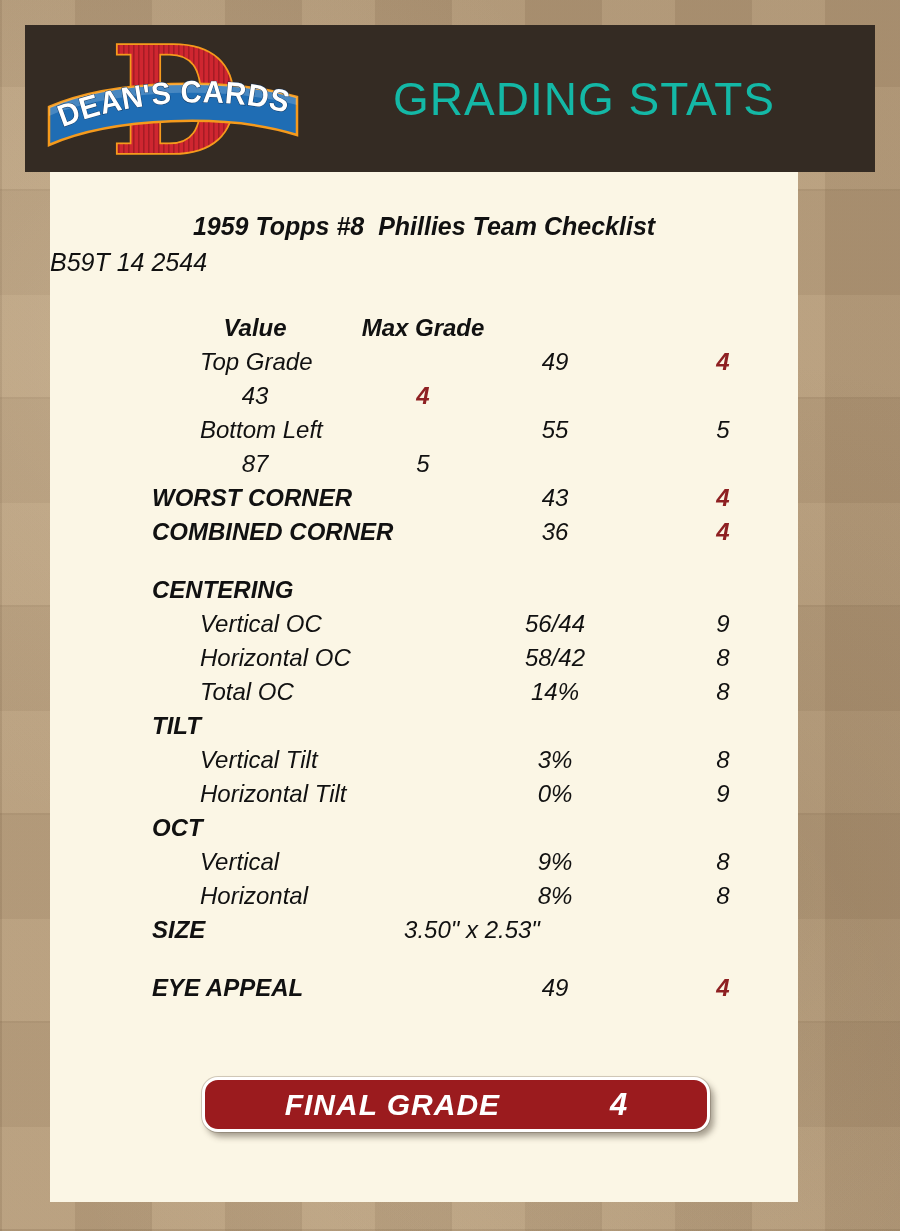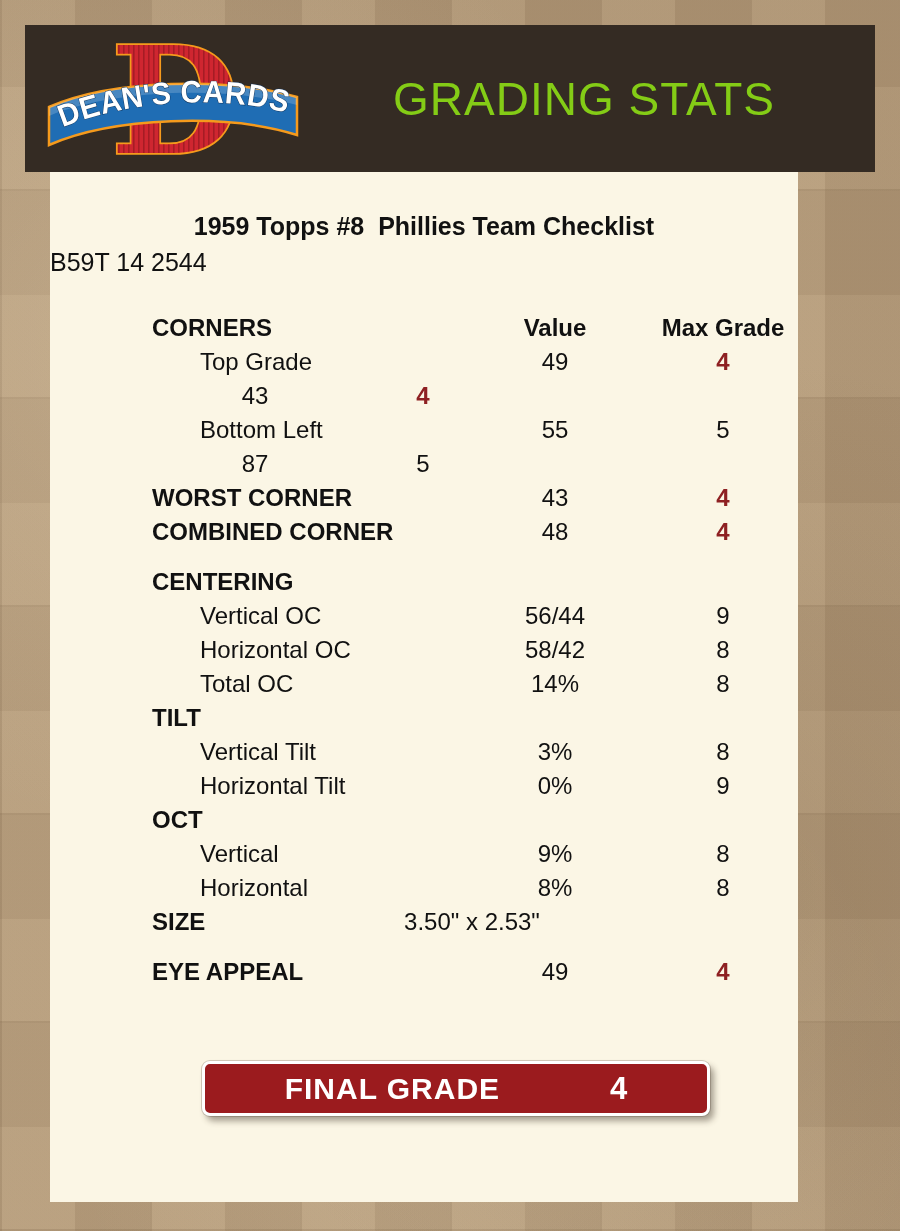--- a/index.html
+++ b/index.html
@@ -17,46 +17,46 @@
       repeating-linear-gradient(90deg, rgba(122,98,70,0.22) 0px, rgba(122,98,70,0.22) 2px, transparent 2px, transparent 150px),
       repeating-linear-gradient(90deg, rgba(250,236,206,0.07) 0 75px, rgba(88,68,48,0.07) 75px 150px),
       repeating-linear-gradient(0deg, rgba(250,236,206,0.05) 0 104px, rgba(88,68,48,0.06) 104px 208px);
   }
 
   
   .header-band{position:absolute;left:25px;top:25px;width:850px;height:147px;
     background:#342b23;display:flex;align-items:center;}
   .logo-wrap{width:260px;height:147px;flex:0 0 auto;margin-left:18px;position:relative;}
   .logo-wrap svg{position:absolute;left:0;top:4px;}
-  .h-titles{flex:1;text-align:center;color:#84cc16;padding-right:10px;}
+  .h-titles{flex:1;text-align:center;color:#14b8a6;padding-right:10px;}
   .h-title{font-size:46px;letter-spacing:1px;line-height:52px;}
   .h-sub{font-size:33px;line-height:42px;}
 
   
   .sheet{position:absolute;left:50px;top:172px;width:748px;height:1030px;
-    background:#fbf6e5;color:#111;}
+    background:#fbf6e5;color:#111;font-style:italic;}
   .card-title{margin-top:36px;text-align:center;font-size:25px;font-weight:bold;
     line-height:36px;white-space:pre-wrap;}
   .card-code{font-size:25px;line-height:36px;}
 
   .grading-table{margin-top:34px;font-size:24px;}
   .t-row{display:flex;align-items:baseline;height:34px;padding-left:102px;}
-  .t-row.gap{margin-top:16px;}
+  .t-row.gap{margin-top:24px;}
   .c-label{width:300px;white-space:nowrap;}
   .c-label.bold{font-weight:bold;}
   .c-label.indent{padding-left:48px;box-sizing:border-box;}
   .c-value{width:206px;text-align:center;white-space:nowrap;}
   .c-grade{width:130px;text-align:center;white-space:nowrap;}
   .head .c-value,.head .c-grade{font-weight:bold;}
   .c-grade.red{color:#8e2022;font-weight:bold;}
   .t-row.size-row .c-value{width:280px;margin-left:-120px;}
 
   
   .final-btn{margin-top:69px;margin-left:152px;width:508px;height:55px;
-    background:#9b1b1e;border:3px solid #ffffff;border-radius:8px;
+    background:#9b1b1e;border:3px solid #ffffff;border-radius:16px;
     box-sizing:border-box;display:flex;align-items:center;justify-content:center;
     box-shadow:4px 5px 6px rgba(62,50,38,0.45), 0 0 0 1px rgba(90,75,60,0.25);
     color:#ffffff;}
   .final-label{font-size:30px;font-weight:bold;letter-spacing:1px;}
   .final-grade{font-size:31px;font-weight:bold;margin-left:110px;}
 </style>
 </head>
 <body>
 
 <div class="page">
@@ -87,21 +87,20 @@
       <div class="h-title">GRADING STATS</div>
     </div>
   </div>
 
   <div class="sheet">
     <div class="card-title">1959 Topps #8  Phillies Team Checklist</div>
     <div class="card-code">B59T 14 2544</div>
 
     <div class="grading-table" id="grading-table">
         <div class="t-row head">
-          <div class="c-label bold">CORNERS</div>
           <div class="c-value">Value</div>
           <div class="c-grade">Max Grade</div>
         </div>
         <div class="t-row">
           <div class="c-label indent">Top Grade</div>
           <div class="c-value">49</div>
           <div class="c-grade red">4</div>
         </div>
         <div class="t-row">
           <div class="c-value">43</div>
@@ -116,21 +115,21 @@
           <div class="c-value">87</div>
           <div class="c-grade">5</div>
         </div>
         <div class="t-row">
           <div class="c-label bold">WORST CORNER</div>
           <div class="c-value">43</div>
           <div class="c-grade red">4</div>
         </div>
         <div class="t-row">
           <div class="c-label bold">COMBINED CORNER</div>
-          <div class="c-value">48</div>
+          <div class="c-value">36</div>
           <div class="c-grade red">4</div>
         </div>
         <div class="t-row gap">
           <div class="c-label bold">CENTERING</div>
           <div class="c-value"></div>
           <div class="c-grade"></div>
         </div>
         <div class="t-row">
           <div class="c-label indent">Vertical OC</div>
           <div class="c-value">56/44</div>

